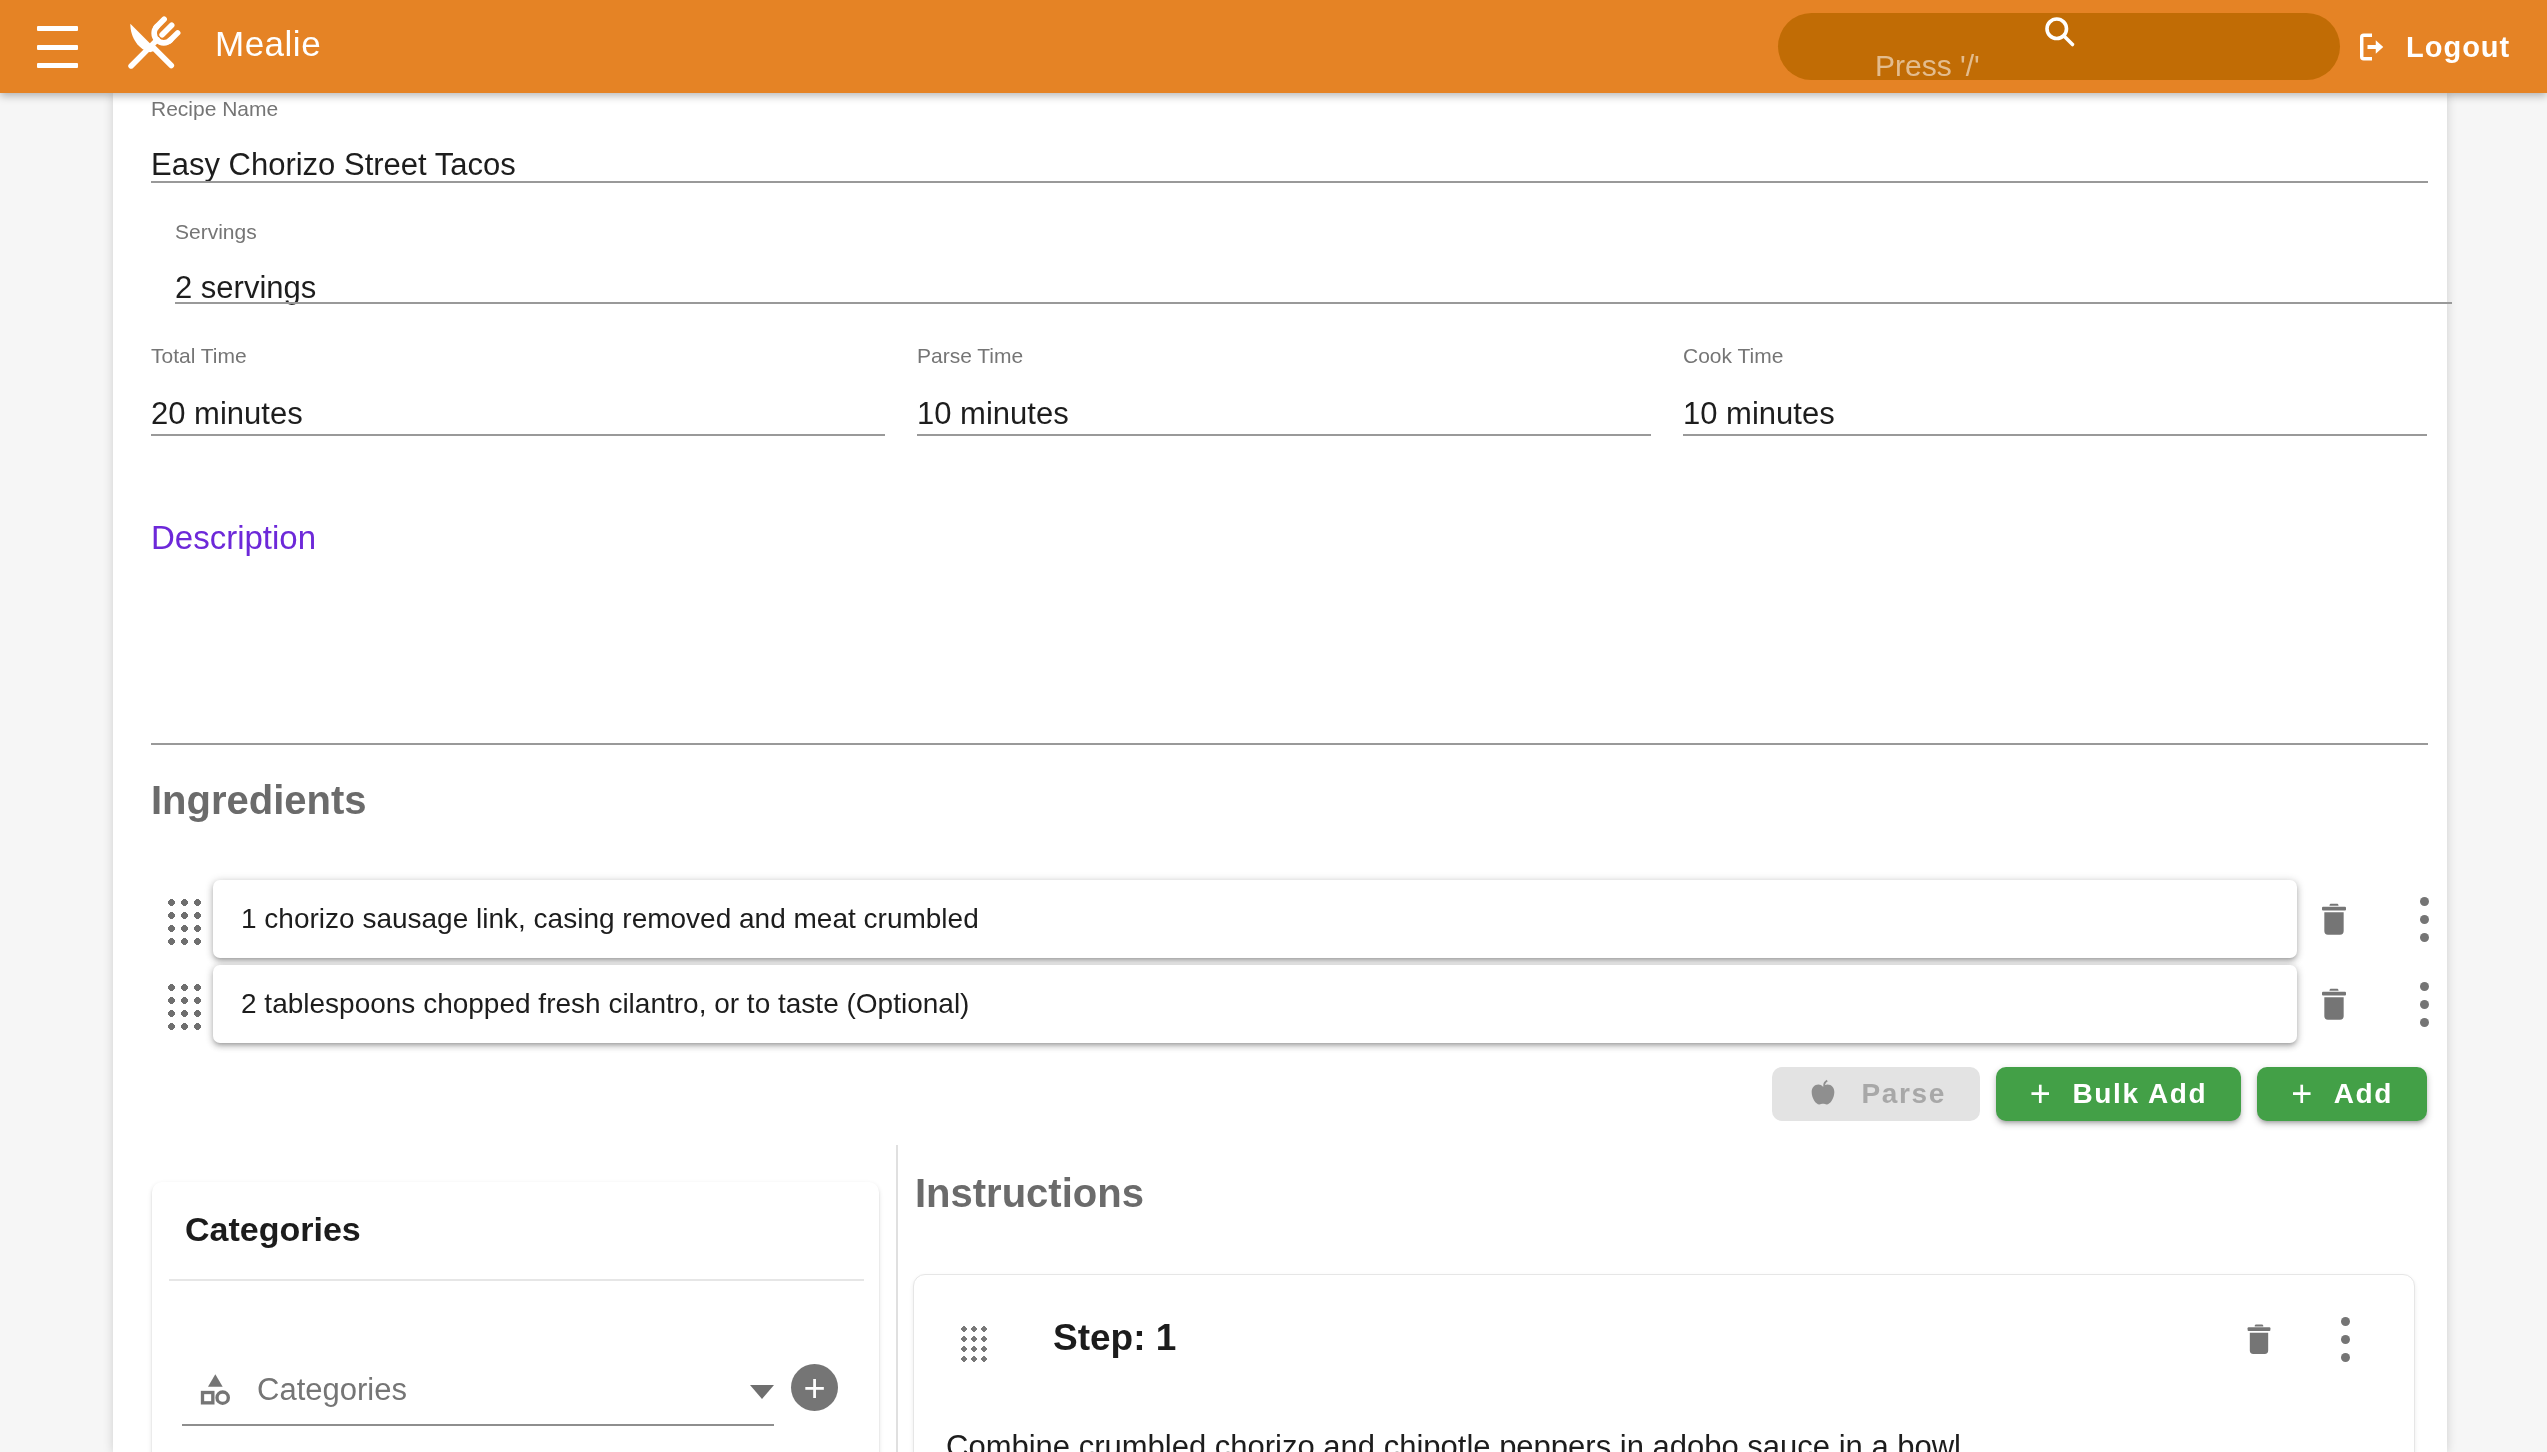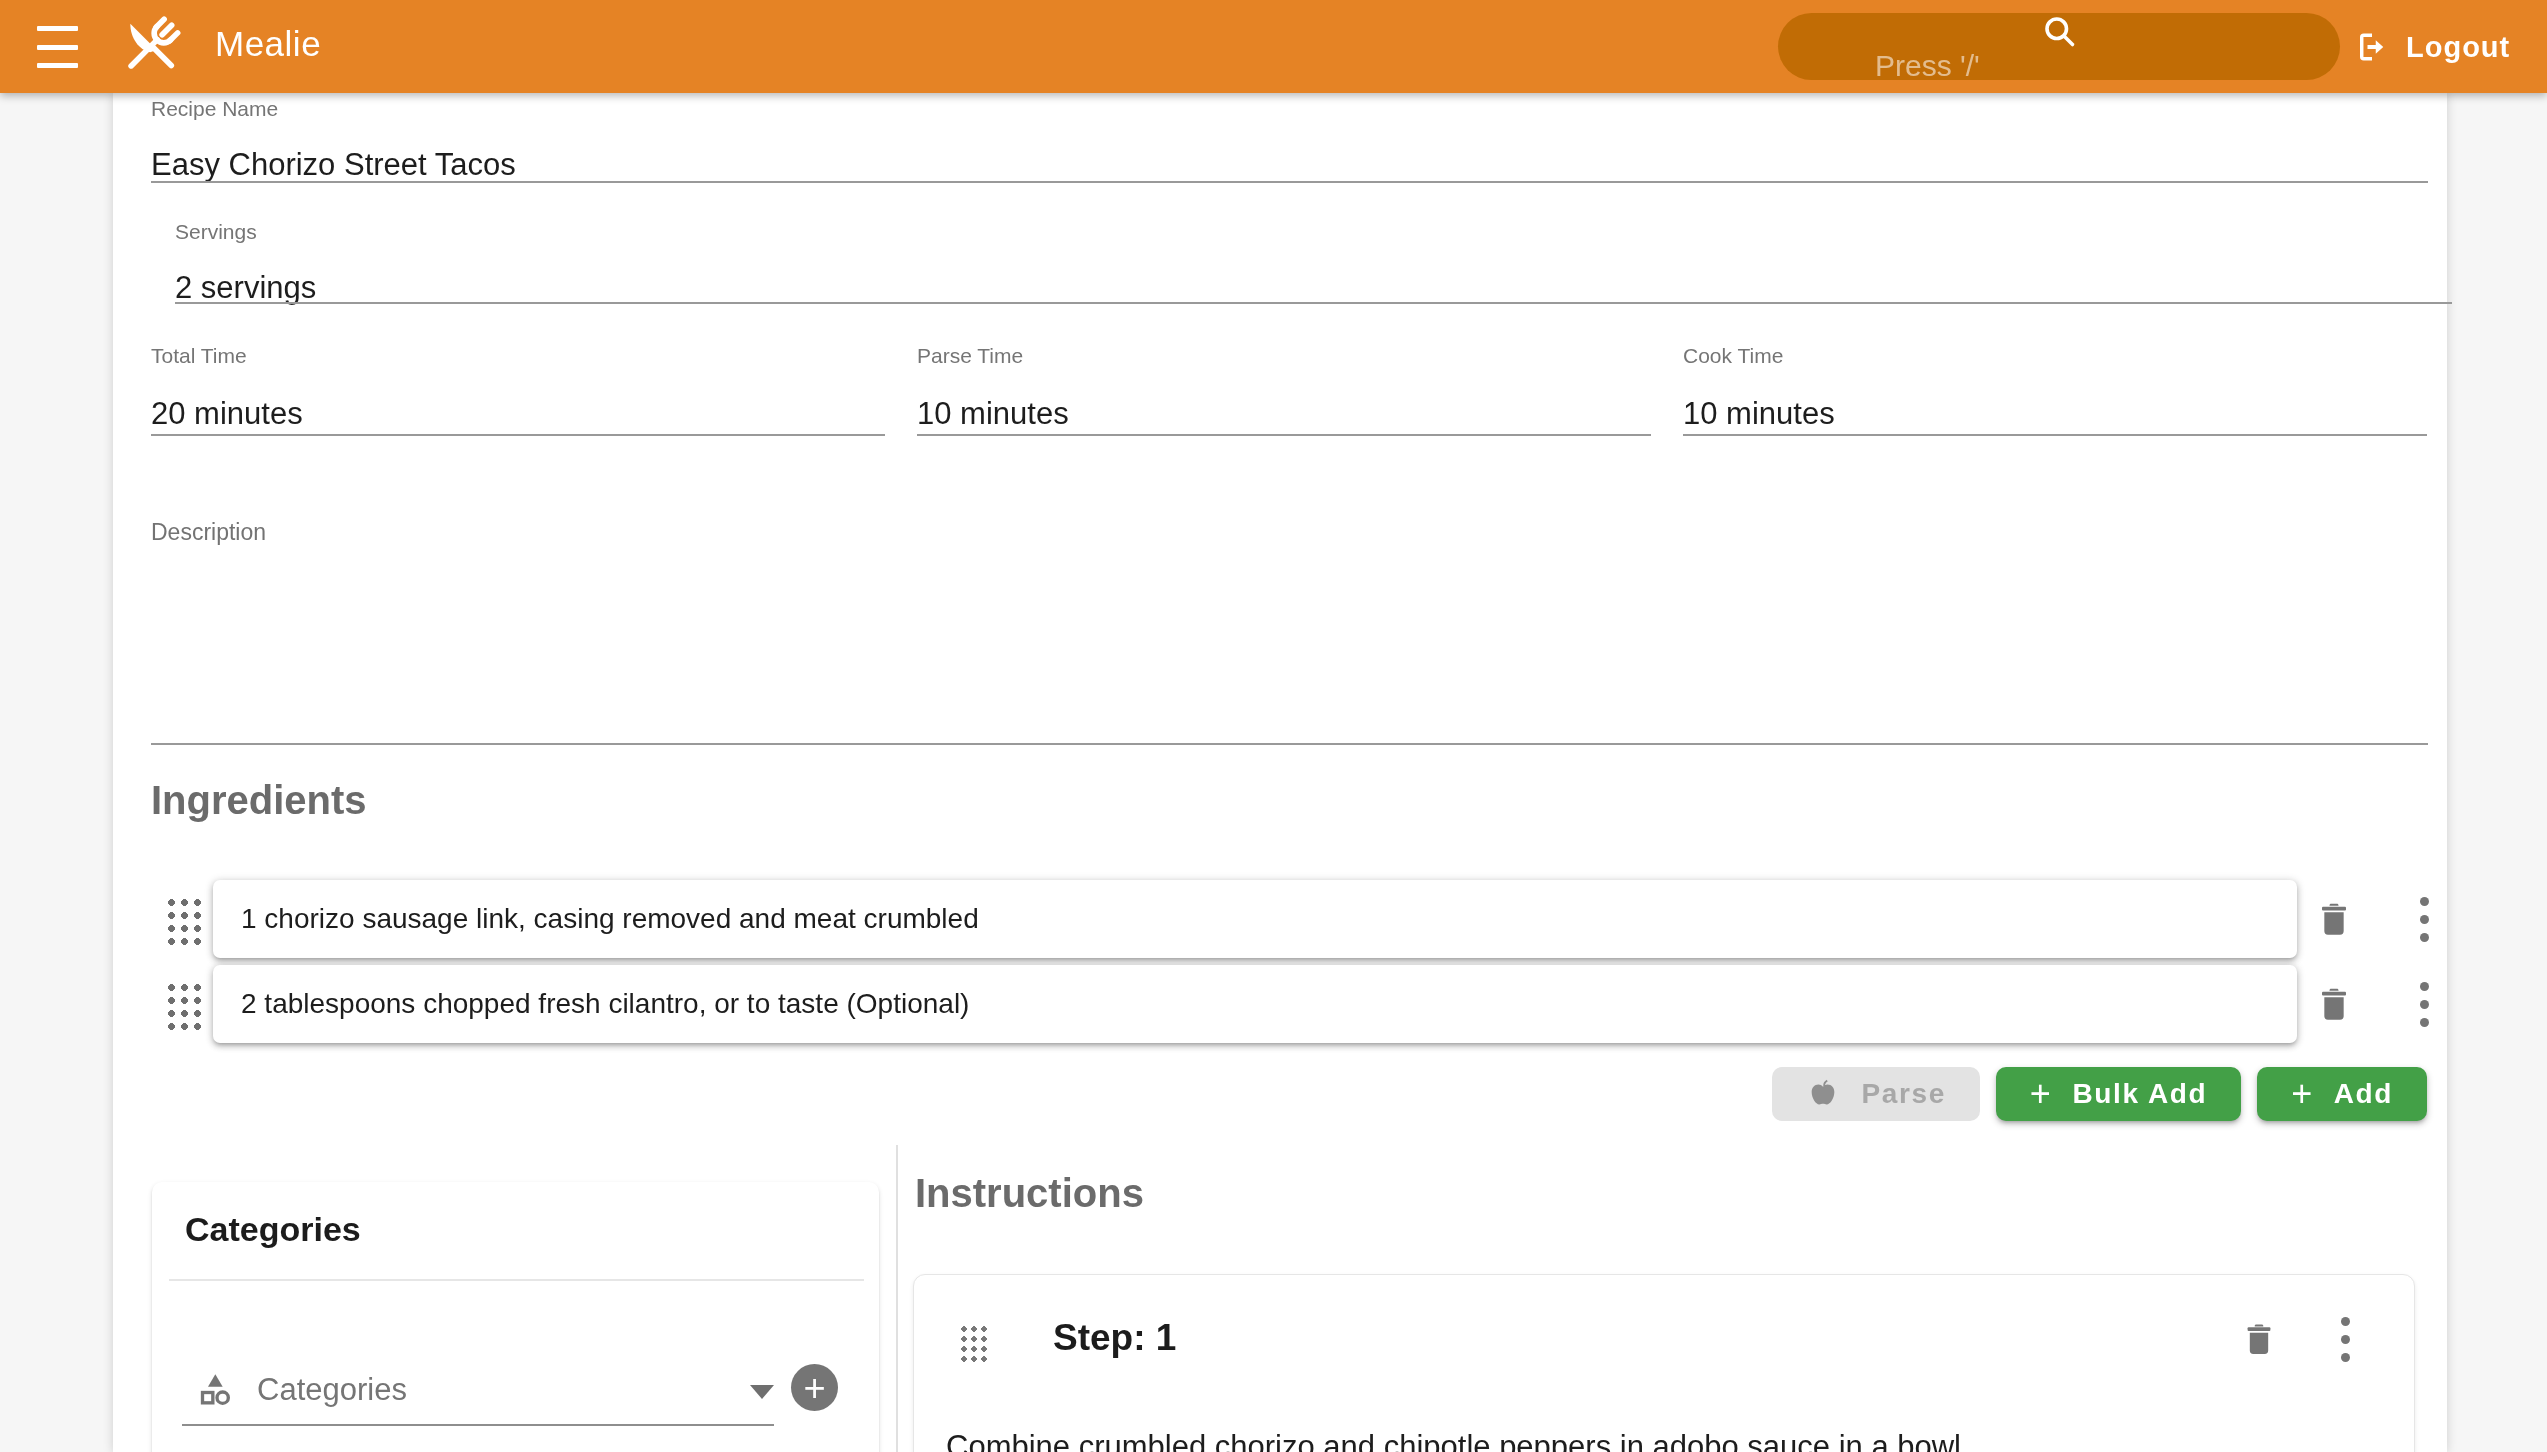--- a/index.html
+++ b/index.html
@@ -58,21 +58,21 @@
   .f-serv   .uline { left:0; right:0; top:82px; }
 
   .time-col { position:absolute; top:251px; }
   .time-col .value-input { margin-top:28px; }
   .time-col .uline { left:0; right:0; top:90px; }
   .tc1 { left:38px;   width:734px; }
   .tc2 { left:804px;  width:734px; }
   .tc3 { left:1570px; width:744px; }
 
   .f-desc { position:absolute; left:38px; width:2277px; top:426px; height:229px; }
-  .f-desc .biglabel { font-size:23px; color:#737373; }
+  .f-desc .biglabel { font-size:33px; color:#6d28d9; }
   .f-desc .uline { left:0; right:0; top:224px; }
 
   .section-h { font-size:40px; font-weight:700; color:#6b6b6b; }
   .ing-heading { position:absolute; left:38px; top:685px; }
 
   .ing-row { position:absolute; left:38px; width:2277px; height:78px; }
   .ing-row.r1 { top:787px; } .ing-row.r2 { top:872px; }
   .drag-handle {
     position:absolute; left:12px; top:14px; width:38px; height:51px; cursor:grab;
     background-image:radial-gradient(#6f6f6f 3.4px, transparent 3.6px);

